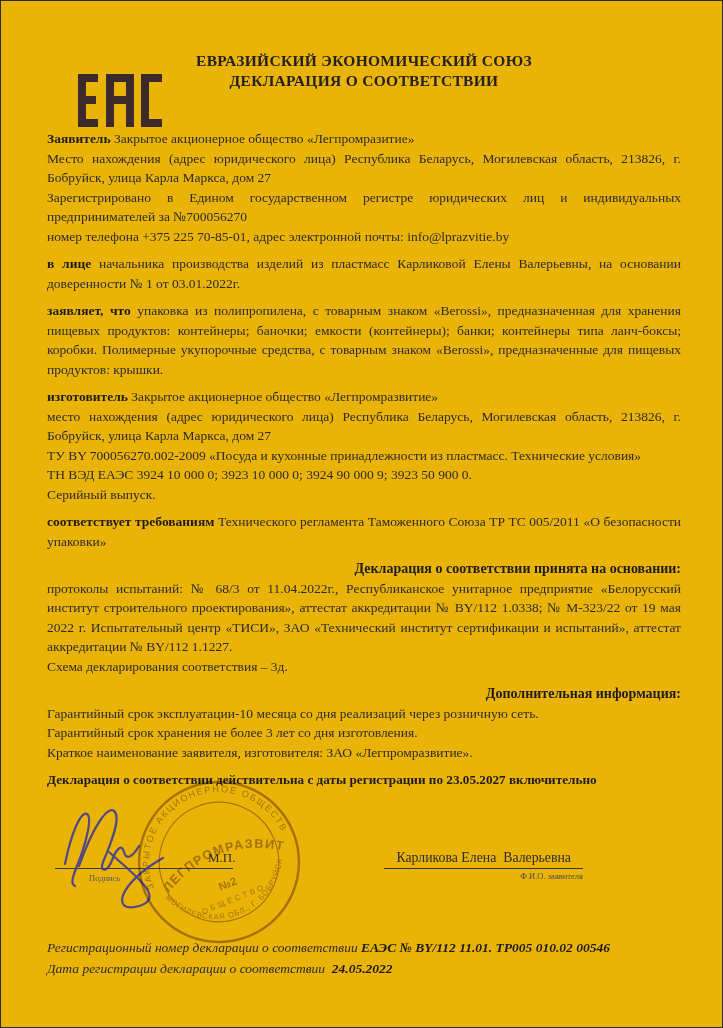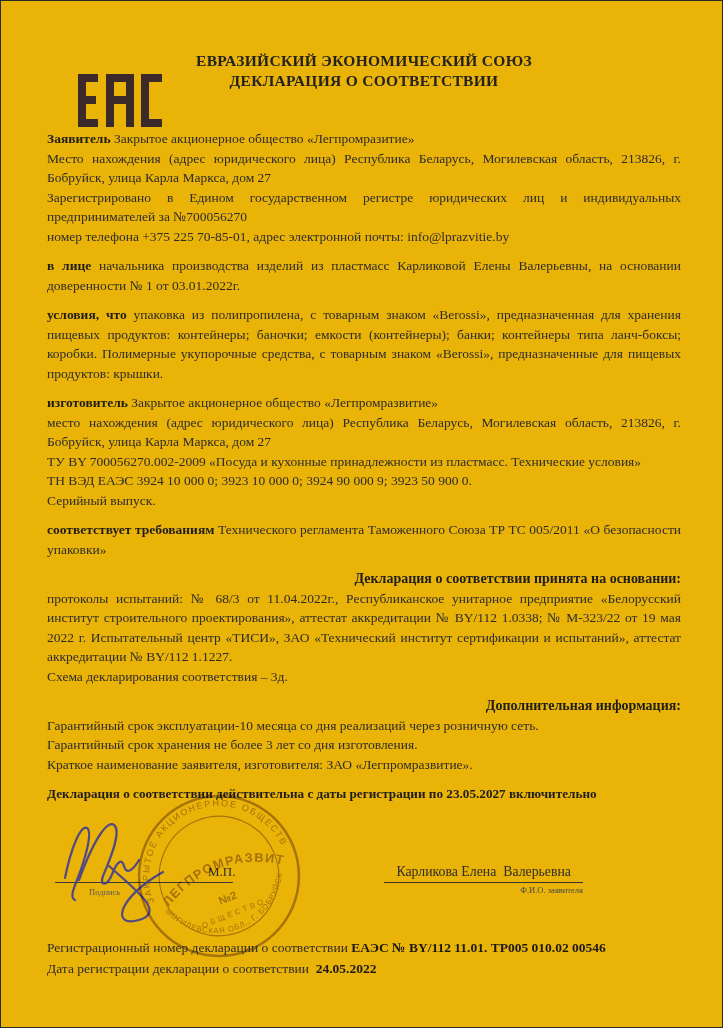--- a/index.html
+++ b/index.html
@@ -6,37 +6,37 @@
   .page{
     position:relative;width:723px;height:1028px;margin:0 auto;
     background:#eab308;border:1px solid #2a2a2a;box-sizing:border-box;
     font-family:"Liberation Serif","DejaVu Serif",serif;color:#2e2c2b;overflow:hidden;
   }
   .content{position:absolute;left:46px;width:634px;top:0;}
   .doc-header{margin-top:50px;text-align:center;}
   .doc-header .t{font-size:15.5px;font-weight:bold;line-height:20px;letter-spacing:.3px;color:#242220;}
   .eac{position:absolute;left:77px;top:72px;width:84px;height:56px;}
   .body{margin-top:38px;}
-  .sec{margin:10px 0 8px 0;}
+  .sec{margin:0 0 8px 0;}
   .blk{font-size:13.5px;line-height:19.5px;text-align:justify;margin:0;}
   .blk .lead{font-weight:bold;color:#1f1d1c;}
   .bold-line{font-weight:bold;font-size:13.2px;line-height:19.5px;white-space:nowrap;color:#1f1d1c;margin:0;}
   .heading-bold{font-weight:bold;color:#1f1d1c;font-size:14px;line-height:19.5px;margin:0;text-align:right;}
 
   .sig-row{position:relative;height:132px;margin-top:16px;}
   .sig-svg{position:absolute;left:4px;top:-14px;width:180px;height:120px;}
   .sig-underline{position:absolute;left:8px;top:62px;width:178px;border-bottom:1.2px solid #3a3a3a;}
   .sig-caption{position:absolute;left:42px;top:67px;font-size:8.5px;color:#5a5a5a;}
   .mp{position:absolute;left:161px;top:44px;font-size:13px;}
   .stamp{position:absolute;left:86px;top:-30px;width:172px;height:172px;opacity:.58;mix-blend-mode:multiply;}
   .fio{position:absolute;left:296px;top:42px;width:240px;text-align:right;}
   .fio .nm{display:inline-block;border-bottom:1.2px solid #333;padding:0 12px 2px;font-size:13.8px;white-space:pre-wrap;}
   .fio .cap{font-size:8.5px;color:#4a4a4a;margin-top:2px;}
 
-  .footer{position:absolute;left:46px;top:936px;width:650px;font-size:13.5px;line-height:21px;}
+  .footer{position:absolute;left:46px;top:936px;width:650px;font-size:13.5px;line-height:21px;font-style:italic;}
   .footer b{color:#1c1a19;}
 </style>
 </head>
 <body>
 
 <div class="page">
 
   <svg class="eac" viewBox="0 0 84 54" aria-hidden="true">
     <g fill="#3c2929">
 
@@ -70,21 +70,21 @@
         <p class="blk">Место нахождения (адрес юридического лица) Республика Беларусь, Могилевская область, 213826, г. Бобруйск, улица Карла Маркса, дом 27</p>
         <p class="blk">Зарегистрировано в Едином государственном регистре юридических лиц и индивидуальных предпринимателей за №700056270</p>
         <p class="blk">номер телефона +375 225 70-85-01, адрес электронной почты: info@lprazvitie.by</p>
       </div>
 
       <div class="sec">
         <p class="blk"><b class="lead">в лице</b> <span>начальника производства изделий из пластмасс Карликовой Елены Валерьевны, на основании доверенности № 1 от 03.01.2022г.</span></p>
       </div>
 
       <div class="sec">
-        <p class="blk"><b class="lead">условия, что</b> <span>упаковка из полипропилена, с товарным знаком «Berossi», предназначенная для хранения пищевых продуктов: контейнеры; баночки; емкости (контейнеры); банки; контейнеры типа ланч-боксы; коробки. Полимерные укупорочные средства, с товарным знаком «Berossi», предназначенные для пищевых продуктов: крышки.</span></p>
+        <p class="blk"><b class="lead">заявляет, что</b> <span>упаковка из полипропилена, с товарным знаком «Berossi», предназначенная для хранения пищевых продуктов: контейнеры; баночки; емкости (контейнеры); банки; контейнеры типа ланч-боксы; коробки. Полимерные укупорочные средства, с товарным знаком «Berossi», предназначенные для пищевых продуктов: крышки.</span></p>
       </div>
 
       <div class="sec">
         <p class="blk"><b class="lead">изготовитель</b> <span>Закрытое акционерное общество «Легпромразвитие»</span></p>
         <p class="blk">место нахождения (адрес юридического лица) Республика Беларусь, Могилевская область, 213826, г. Бобруйск, улица Карла Маркса, дом 27</p>
         <p class="blk">ТУ BY 700056270.002-2009 «Посуда и кухонные принадлежности из пластмасс. Технические условия»</p>
         <p class="blk">ТН ВЭД ЕАЭС 3924 10 000 0; 3923 10 000 0; 3924 90 000 9; 3923 50 900 0.</p>
         <p class="blk">Серийный выпуск.</p>
       </div>
 

